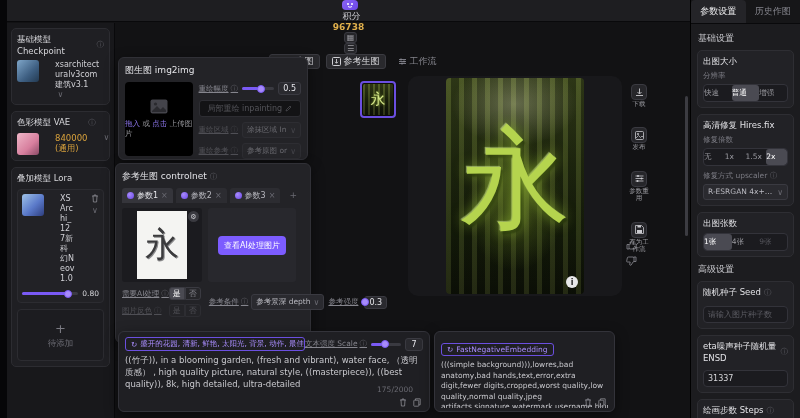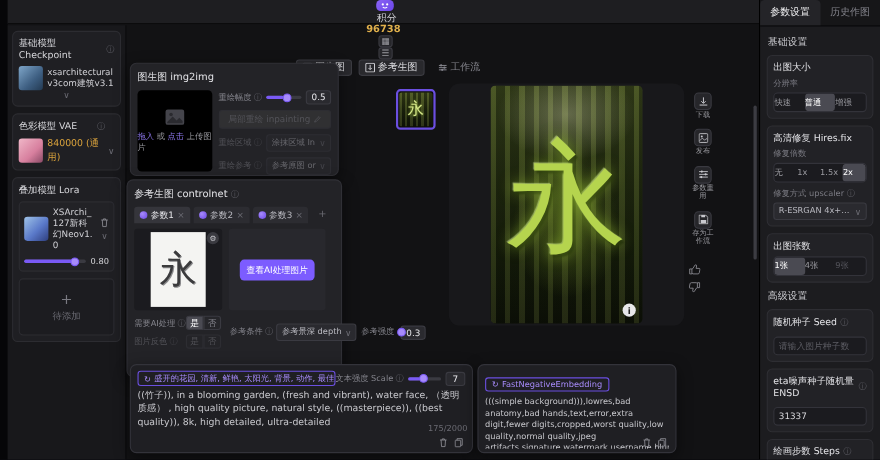--- a/index.html
+++ b/index.html
@@ -22,46 +22,46 @@
   .viewbtn { width:13px; height:13px; border:1px solid #3a3a41; border-radius:3px; background:#26262a; color:#9a9aa0; font-size:8px; display:flex; align-items:center; justify-content:center; margin-left:4px; }
   .maintabs { display:flex; align-items:center; margin-left:14px; gap:6px; }
   .mtab { height:15px; display:flex; align-items:center; gap:3px; padding:0 5px; font-size:9px; color:#dcdce0; background:#29292d; border:1px solid #3b3b41; border-radius:3px; }
   .mtab.plain { background:transparent; border-color:transparent; color:#85858d; }
 
   
   .sidebar { left:7px; top:23px; width:108px; height:395px; background:#18181b; border-right:1px solid #09090b; padding:5px 4px; }
   .scard { background:#1f1f23; border:1px solid #2c2c31; border-radius:5px; padding:5px; margin-bottom:6px; }
   .shead { font-size:8.5px; color:#d6d6da; display:flex; align-items:center; gap:18px; margin-bottom:4px; }
   .info { font-size:7.5px; color:#5c5c63; }
-  .modelrow { display:flex; gap:4px; align-items:center; }
+  .modelrow { display:flex; gap:16px; align-items:flex-start; }
   .thumb { width:22px; height:22px; border-radius:3px; flex:none; }
   .t-arch { background:linear-gradient(135deg,#7fa6c9,#3e5f82 60%,#233a52); }
   .t-vae { background:linear-gradient(135deg,#f0b7c8,#d77f9e 60%,#8a4a66); }
   .t-lora { background:linear-gradient(135deg,#9fc3e8,#5a79c9 55%,#2e3e7e); }
   .mname { font-size:8px; color:#d0d0d5; line-height:1.25; word-break:break-all; }
   .chev { color:#6a6a72; font-size:8px; text-align:center; }
   .vaename { font-size:8.5px; color:#d9a23c; }
   .lorabox { border:1px solid #2c2c31; border-radius:4px; padding:4px; background:#222226; }
   .slider { position:relative; height:3px; border-radius:2px; background:#3a3a41; flex:1; }
   .slider .fill { position:absolute; left:0; top:0; height:3px; border-radius:2px; background:#7a5af5; }
   .slider .knob { position:absolute; top:-2.5px; width:8px; height:8px; border-radius:50%; background:#a78bfa; border:1px solid #7a5af5; }
   .addbox { border:1px solid #2c2c31; border-radius:4px; background:#1c1c20; height:52px; display:flex; flex-direction:column; align-items:center; justify-content:center; color:#6a6a72; font-size:8.5px; gap:2px; }
   .addbox .plus { font-size:13px; color:#7a7a82; }
 
   
   .panel { background:#232327; border:1px solid #303036; border-radius:6px; box-shadow:0 4px 14px rgba(0,0,0,.45); padding:6px; }
   .ptitle { font-size:9px; color:#e2e2e6; display:flex; align-items:center; gap:3px; margin-bottom:5px; }
   .uploadbox { width:84px; height:74px; background:#000000; border-radius:4px; display:flex; flex-direction:column; align-items:center; justify-content:center; gap:5px; }
   .uphint { font-size:7.5px; color:#9a9aa0; }
   .uphint b { color:#8f78f0; font-weight:normal; }
-  .ctl-label { font-size:7.5px; color:#85858d; white-space:nowrap; display:flex; gap:2px; align-items:center; }
+  .ctl-label { font-size:7.5px; color:#85858d; white-space:nowrap; display:flex; gap:2px; align-items:center;text-decoration:underline; }
   .valbox { background:#2a2a2f; border:1px solid #3a3a41; border-radius:3px; color:#e6e6ea; font-size:8px; padding:1px 4px; min-width:18px; text-align:center; }
   .dd { background:#2a2a2f; border:1px solid #3a3a41; border-radius:3px; color:#b9b9c0; font-size:7.5px; padding:2px 4px; display:flex; align-items:flex-end; gap:3px; white-space:nowrap; overflow:hidden; }
   .dd .chev { margin-left:auto; }
-  .btn-dim { background:#404040; border:1px solid #3a3a41; border-radius:3px; color:#8b8b92; font-size:8px; padding:2px 4px; text-align:center; display:flex; align-items:center; justify-content:center; gap:3px; }
+  .btn-dim { background:#000000; border:1px solid #3a3a41; border-radius:3px; color:#8b8b92; font-size:8px; padding:2px 4px; text-align:center; display:flex; align-items:center; justify-content:center; gap:3px; }
   .disabled { opacity:.45; }
 
   
   .cntabs { display:flex; gap:3px; margin-bottom:5px; }
   .cntab { display:flex; align-items:center; gap:3px; font-size:8px; color:#b9b9c0; background:#2c2c31; border-radius:3px 3px 0 0; padding:2px 5px; }
   .cntab.on { background:#35353b; color:#e6e6ea; }
   .cndot { width:7px; height:7px; border-radius:50%; background:radial-gradient(circle at 35% 35%,#a78bfa,#6b46e8); }
   .cnx { color:#6a6a72; font-size:8px; }
   .cnplus { color:#6a6a72; font-size:9px; padding:2px 6px; }
   .cnimgwrap { width:80px; height:74px; background:#1b1b1f; border-radius:3px; position:relative; display:flex; align-items:center; justify-content:center; }
@@ -82,21 +82,21 @@
     background:linear-gradient(180deg,#3a4418,#1b220c 55%,#0d1007); display:flex; align-items:center; justify-content:center; }
   .minichar::before { content:""; position:absolute; inset:0; background:repeating-linear-gradient(90deg,rgba(200,220,110,.18) 0 2px,rgba(15,18,8,.3) 2px 5px); }
   .minichar span { position:relative; font-family:"DejaVu Serif","Liberation Serif",serif; font-size:15px; color:#d6e88a; text-shadow:0 0 3px #8da832; }
   .imgcard { left:408px; top:76px; width:214px; height:220px; background:#18181b; border-radius:10px; display:flex; align-items:center; justify-content:center; }
   .genimg { width:138px; height:216px; border-radius:4px; position:relative; overflow:hidden;
     background:linear-gradient(180deg,#39441c 0%,#222b10 40%,#131a09 75%,#0b0e06 100%); }
   .genimg::before { content:""; position:absolute; inset:0; background:repeating-linear-gradient(90deg,rgba(190,210,100,.14) 0 5px,rgba(12,16,6,.28) 5px 13px); }
   .genimg::after { content:""; position:absolute; inset:0; background:radial-gradient(90px 60px at 50% 12%,rgba(240,240,200,.30),transparent 70%),radial-gradient(70px 90px at 50% 60%,rgba(140,170,50,.35),transparent 70%); }
   .bigchar { position:absolute; left:0; right:0; top:46px; text-align:center; font-family:"DejaVu Serif","Liberation Serif",serif; font-size:110px; line-height:1; color:#b5d44e; text-shadow:0 0 14px rgba(150,190,50,.8), 2px 3px 2px rgba(20,30,5,.9), -1px -1px 1px rgba(230,250,170,.6); z-index:2; }
   .imginfo { position:absolute; right:6px; bottom:6px; width:12px; height:12px; border-radius:50%; background:#e8e8ea; color:#222; font-size:8px; font-weight:bold; display:flex; align-items:center; justify-content:center; z-index:3; }
-  .sidetools { left:627px; top:84px; width:24px; display:flex; flex-direction:column; gap:9px; align-items:center; }
+  .sidetools { left:627px; top:84px; width:24px; display:flex; flex-direction:column; gap:19px; align-items:center; }
   .toolbtn { display:flex; flex-direction:column; align-items:center; gap:1px; }
   .toolbtn .ico { width:16px; height:16px; border:1px solid #3a3a41; border-radius:4px; background:#26262a; color:#c9c9ce; display:flex; align-items:center; justify-content:center; }
   .toolbtn .tlabel { font-size:6.5px; color:#9a9aa0; line-height:1.15; text-align:center; width:22px; }
   .thumbscol { left:626px; top:240px; display:flex; flex-direction:column; gap:6px; color:#8b8b92; }
 
   
   .rpanel { left:690px; top:0; width:110px; height:418px; background:#1c1c1f; border-left:1px solid #000; overflow:hidden; }
   .rtabs { display:flex; height:24px; background:#161618; border-bottom:1px solid #09090b; }
   .rtab { flex:1; display:flex; align-items:center; justify-content:center; font-size:9px; color:#85858d; }
   .rtab.on { background:#242428; color:#f0f0f2; border-radius:4px 4px 0 0; }
@@ -112,21 +112,21 @@
   .rinput { width:100%; background:#1b1b1f; border:1px solid #33333a; border-radius:4px; color:#d6d6da; font-size:8px; padding:3px 4px; font-family:inherit; }
   .rinput::placeholder { color:#5c5c63; }
 
   
   .pcard { background:#1f1f23; border:1px solid #33333a; border-radius:6px; padding:5px 6px; box-shadow:0 4px 14px rgba(0,0,0,.45); }
   .pos { left:118px; top:331px; width:312px; height:81px; }
   .neg { left:434px; top:331px; width:181px; height:81px; }
   .pill { display:inline-flex; align-items:center; gap:3px; border:1px solid #6b4fe0; border-radius:3px; color:#a78bfa; font-size:7.5px; padding:1px 5px; max-width:230px; white-space:nowrap; overflow:hidden; }
   .ptext { font-size:8.5px; color:#c8c8cd; line-height:1.4; margin-top:4px; height:44px; overflow:hidden; }
   .pfoot { position:absolute; right:8px; bottom:4px; display:flex; align-items:center; gap:6px; color:#6a6a72; }
-  .pcount { font-size:7.5px; color:#6a6a72; position:absolute; right:4px; bottom:17px; }
+  .pcount { font-size:7.5px; color:#6a6a72; position:absolute; right:16px; bottom:17px; }
   .scalebox { display:flex; align-items:center; gap:4px; }
   .gencol { left:620px; top:331px; width:66px; height:81px; display:flex; flex-direction:column; gap:4px; }
   .daily { font-size:7px; color:#9a9aa0; text-align:center; }
   .daily b { color:#e0a53e; font-weight:normal; }
   .genbtn { height:38px; border-radius:6px; background:linear-gradient(120deg,#f7c9d8 0%,#c9a8f5 48%,#9fe0f0 100%); display:flex; flex-direction:column; align-items:center; justify-content:center; }
   .genbtn .glabel { font-size:12px; font-weight:bold; color:#26262c; }
   .genbtn .gcost { font-size:7px; color:#b8742a; display:flex; align-items:center; gap:2px; }
   .genbtn .gtime { color:#84848c; }
   .presets { height:20px; background:#222226; border:1px solid #2e2e33; border-radius:5px; display:flex; align-items:center; justify-content:center; font-size:8.5px; color:#b9b9c0; gap:2px; }
   .scrollthumb { left:685px; top:96px; width:3px; height:140px; background:#3c3c42; border-radius:2px; }

